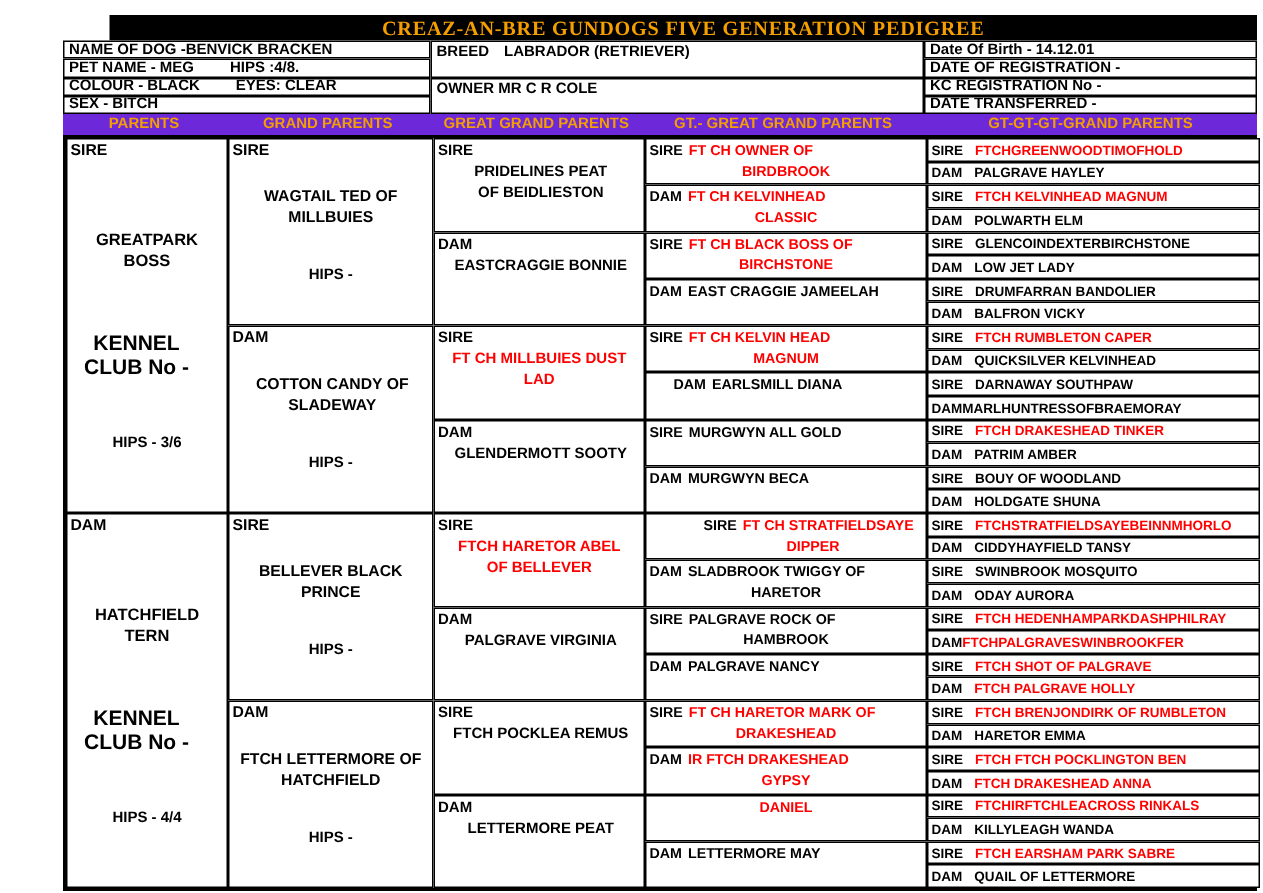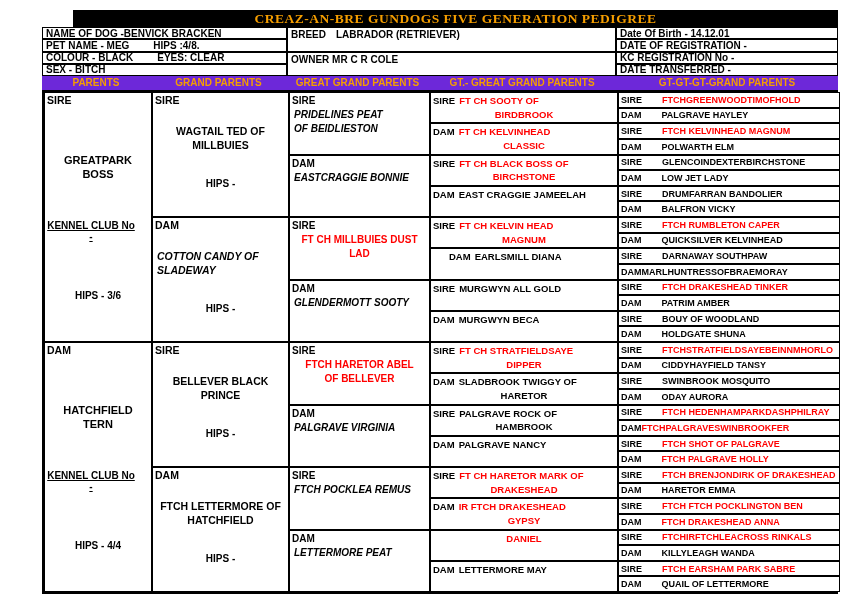--- a/index.html
+++ b/index.html
@@ -28,41 +28,41 @@
             background:#6d28d9;color:var(--accent,#F59E00);font-weight:bold;font-size:10px;}
   .colheads div{text-align:center;line-height:14px;white-space:nowrap;overflow:hidden;}
 
   
   .pedigree{display:grid;grid-template-columns:108px 137px 141px 188px 222px;
             grid-template-rows:repeat(32,1fr);height:500px;border:2px solid #000;
             font-weight:bold;background:#fff;}
   .cell{border:1px solid #000;position:relative;overflow:hidden;background:#fff;}
   .red{color:var(--red,#FF0000);}
   .center{text-align:center;}
-  .left{text-align:left;padding-left:2px;font-style:italic;}
+  .left{text-align:center;padding-left:2px;}
 
   .plabel{position:absolute;top:1px;left:2px;font-size:10.5px;line-height:13px;}
   .pname{position:absolute;top:60px;left:2px;right:2px;text-align:center;font-size:11px;line-height:14px;}
-  .pkc{position:absolute;top:127px;left:0;right:14px;text-align:center;font-size:10px;text-decoration:underline;}
+  .pkc{position:absolute;top:127px;left:0;right:14px;text-align:center;font-size:14px;}
   .phips{position:absolute;top:197px;left:0;right:0;text-align:center;font-size:10px;}
 
   .gname{position:absolute;top:31px;left:2px;right:2px;font-size:10.5px;line-height:14px;}
   .ghips{position:absolute;top:85px;left:0;right:0;text-align:center;font-size:10px;}
 
   .ggp-cell{padding:1px 2px 0 2px;}
   .glabel{font-size:10px;line-height:14px;}
   .ggline{font-size:10px;line-height:14px;}
 
   .g3-cell{padding-top:1px;}
   .g3line1{font-size:9.5px;line-height:13.5px;padding-left:2px;white-space:nowrap;}
   .g3name{margin-left:4px;}
   .g3line2{font-size:9.5px;line-height:13.5px;text-align:center;}
 
   .g4-cell{display:flex;align-items:center;padding-left:2px;font-size:9px;white-space:nowrap;}
-  .g4name{margin-left:20px;}
+  .g4name{margin-left:8px;}
   .g4name.joined{margin-left:0;}
 </style>
 </head>
 <body>
 
 <div class="page">
   <div class="doc">
 
     <div class="title-bar">CREAZ-AN-BRE GUNDOGS FIVE GENERATION PEDIGREE</div>
 
@@ -166,21 +166,21 @@
         </div>
         <div class="cell ggp-cell" style="grid-area: 25 / 3 / span 4;">
           <div class="glabel">SIRE</div>
           <div class="ggline left">FTCH POCKLEA REMUS</div>
         </div>
         <div class="cell ggp-cell" style="grid-area: 29 / 3 / span 4;">
           <div class="glabel">DAM</div>
           <div class="ggline left">LETTERMORE PEAT</div>
         </div>
         <div class="cell g3-cell" style="grid-area: 1 / 4 / span 2;">
-          <div class="g3line1"><span class="g3label">SIRE</span><span class="g3name red">FT CH SOOTY OF</span></div>
+          <div class="g3line1"><span class="g3label">SIRE</span><span class="g3name red">FT CH OWNER OF</span></div>
           <div class="g3line2 red">BIRDBROOK</div>
         </div>
         <div class="cell g3-cell" style="grid-area: 3 / 4 / span 2;">
           <div class="g3line1"><span class="g3label">DAM</span><span class="g3name red">FT CH KELVINHEAD</span></div>
           <div class="g3line2 red">CLASSIC</div>
         </div>
         <div class="cell g3-cell" style="grid-area: 5 / 4 / span 2;">
           <div class="g3line1"><span class="g3label">SIRE</span><span class="g3name red">FT CH BLACK BOSS OF</span></div>
           <div class="g3line2 red">BIRCHSTONE</div>
         </div>
@@ -193,21 +193,21 @@
         </div>
         <div class="cell g3-cell" style="grid-area: 11 / 4 / span 2; padding-left: 16px;">
           <div class="g3line1"><span class="g3label">DAM</span><span class="g3name">EARLSMILL DIANA</span></div>
         </div>
         <div class="cell g3-cell" style="grid-area: 13 / 4 / span 2;">
           <div class="g3line1"><span class="g3label">SIRE</span><span class="g3name">MURGWYN ALL GOLD</span></div>
         </div>
         <div class="cell g3-cell" style="grid-area: 15 / 4 / span 2;">
           <div class="g3line1"><span class="g3label">DAM</span><span class="g3name">MURGWYN  BECA</span></div>
         </div>
-        <div class="cell g3-cell" style="grid-area: 17 / 4 / span 2;">
+        <div class="cell g3-cell" style="grid-area: 17 / 4 / span 2; padding-left: 36px;">
           <div class="g3line1"><span class="g3label">SIRE</span><span class="g3name red">FT CH STRATFIELDSAYE</span></div>
           <div class="g3line2 red">DIPPER</div>
         </div>
         <div class="cell g3-cell" style="grid-area: 19 / 4 / span 2;">
           <div class="g3line1"><span class="g3label">DAM</span><span class="g3name">SLADBROOK TWIGGY OF</span></div>
           <div class="g3line2">HARETOR</div>
         </div>
         <div class="cell g3-cell" style="grid-area: 21 / 4 / span 2;">
           <div class="g3line1"><span class="g3label">SIRE</span><span class="g3name">PALGRAVE ROCK OF</span></div>
           <div class="g3line2">HAMBROOK</div>
@@ -320,21 +320,21 @@
         <div class="cell g4-cell" style="grid-area: 23 / 5 / span 1;">
           <span class="g4label">SIRE</span>
           <span class="g4name red">FTCH SHOT OF PALGRAVE</span>
         </div>
         <div class="cell g4-cell" style="grid-area: 24 / 5 / span 1;">
           <span class="g4label">DAM</span>
           <span class="g4name red">FTCH PALGRAVE HOLLY</span>
         </div>
         <div class="cell g4-cell" style="grid-area: 25 / 5 / span 1;">
           <span class="g4label">SIRE</span>
-          <span class="g4name red">FTCH BRENJONDIRK OF DRAKESHEAD</span>
+          <span class="g4name red">FTCH BRENJONDIRK OF RUMBLETON</span>
         </div>
         <div class="cell g4-cell" style="grid-area: 26 / 5 / span 1;">
           <span class="g4label">DAM</span>
           <span class="g4name">HARETOR EMMA</span>
         </div>
         <div class="cell g4-cell" style="grid-area: 27 / 5 / span 1;">
           <span class="g4label">SIRE</span>
           <span class="g4name red">FTCH FTCH POCKLINGTON BEN</span>
         </div>
         <div class="cell g4-cell" style="grid-area: 28 / 5 / span 1;">

